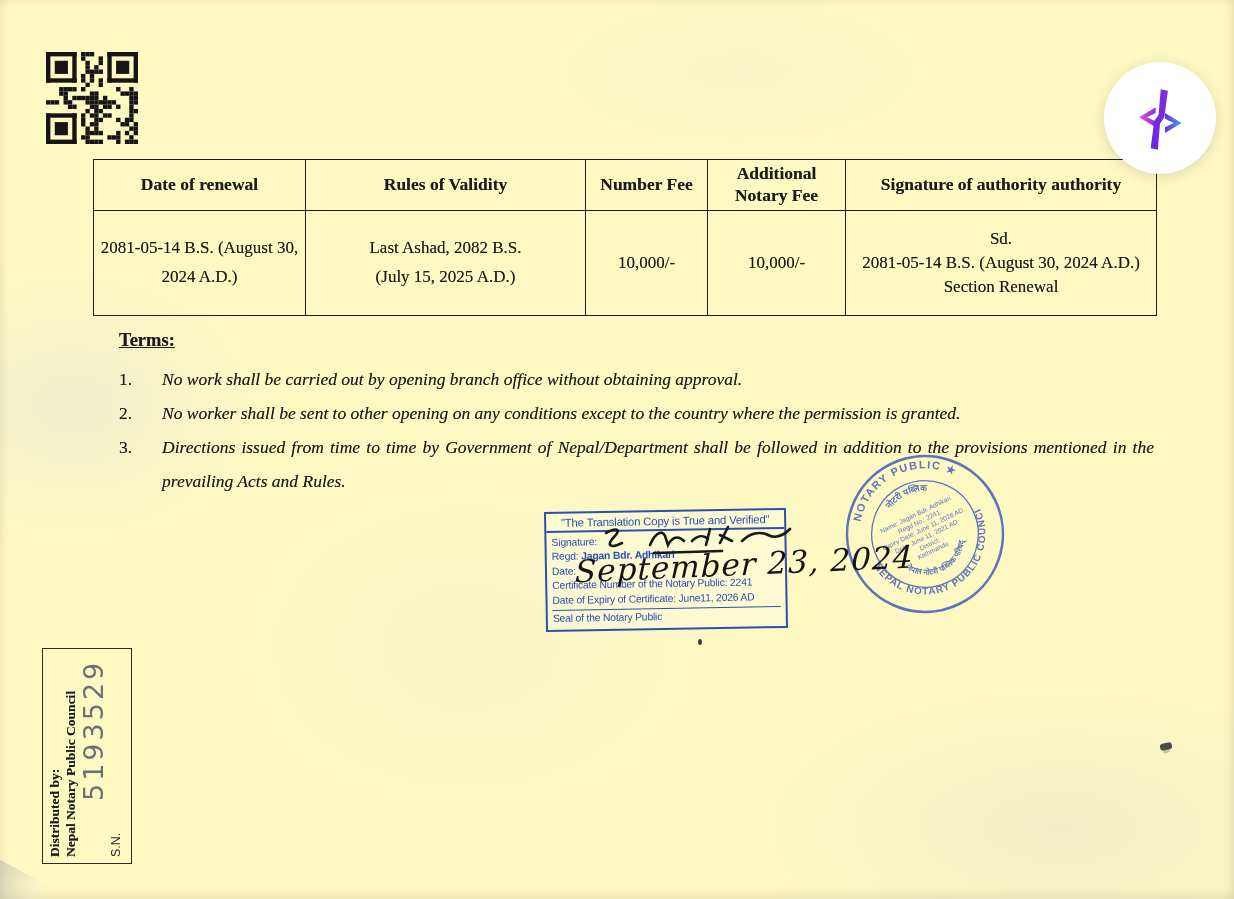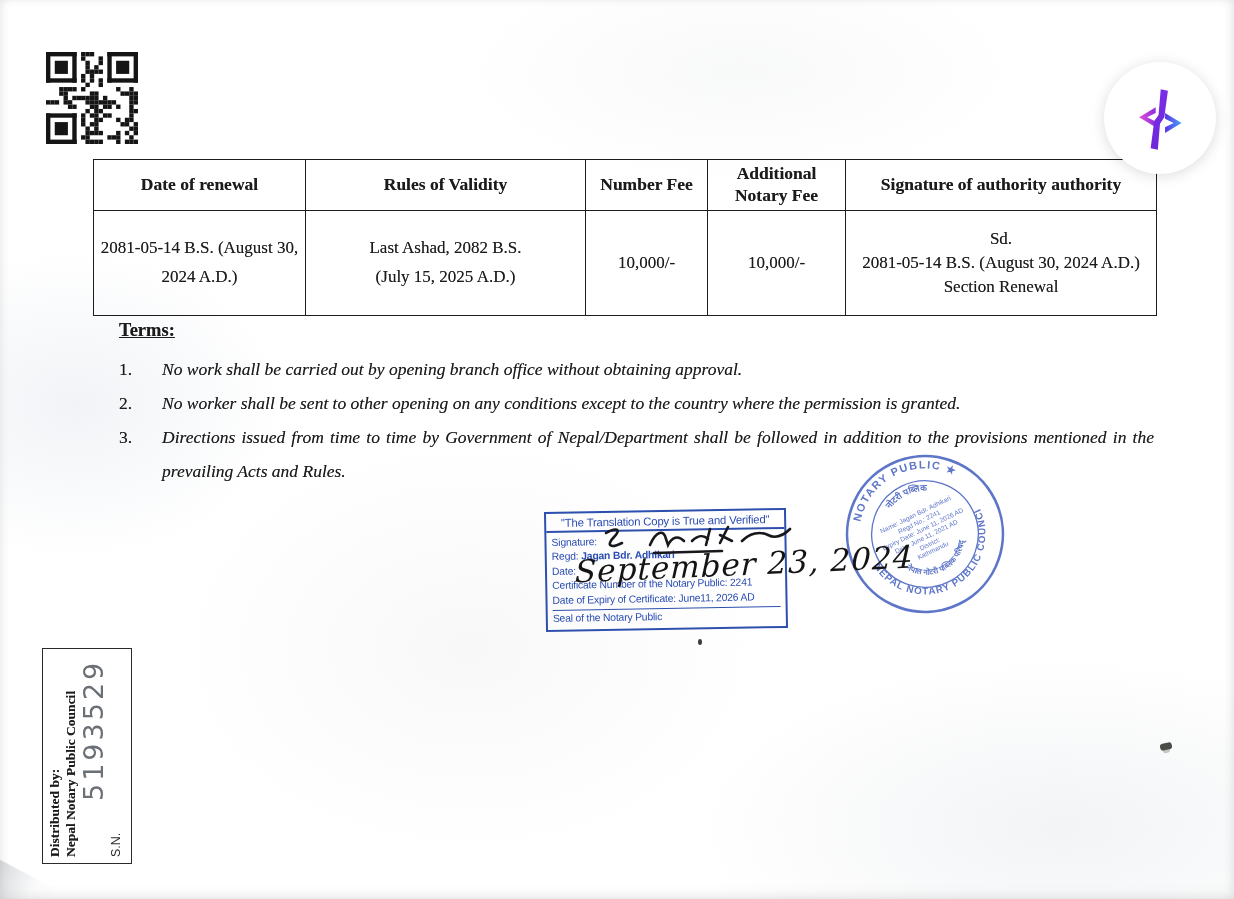--- a/index.html
+++ b/index.html
@@ -1,18 +1,18 @@
 <!DOCTYPE html>
 <html><head>
 <meta charset="utf-8">
 <style>
   html,body{margin:0;padding:0;background:#e9e9e7;}
   .page{
     position:relative; width:1234px; height:899px; margin:0 auto;
-    background:#ffffff; overflow:hidden;
+    background:#fef9c3; overflow:hidden;
     font-family:"Liberation Serif", serif; color:#1b1b1b;
     box-shadow: inset -4px 0 10px rgba(0,0,0,.05), inset 0 -6px 12px rgba(0,0,0,.05), inset 3px 0 8px rgba(0,0,0,.04);
   }
   .page::before{
     content:''; position:absolute; inset:0; pointer-events:none;
     background:
       radial-gradient(ellipse 300px 220px at 6% 45%, rgba(205,214,226,.28), transparent 70%),
       radial-gradient(ellipse 420px 300px at 38% 72%, rgba(212,218,210,.18), transparent 70%),
       radial-gradient(ellipse 520px 240px at 86% 92%, rgba(198,204,212,.22), transparent 70%),
       radial-gradient(ellipse 400px 160px at 60% 8%, rgba(210,214,220,.15), transparent 70%);
@@ -31,21 +31,21 @@
   .rtable{
     position:absolute; left:93px; top:159px; width:1063px; z-index:1;
     border-collapse:collapse; table-layout:fixed;
     font-size:17px; text-shadow:0 0 .4px rgba(0,0,0,.5);
   }
   .rtable td,.rtable th{border:1.7px solid #1c1c1c; text-align:center; vertical-align:middle; padding:2px 4px;}
   .rtable th{font-size:17.5px; font-weight:bold; height:46px; line-height:1.25;}
   .rtable td{height:100px; line-height:1.7;}
   .auth-cell{line-height:1.4 !important;}
   
-  .terms{position:absolute; left:119px; top:320px; width:1035px; font-size:17.5px; text-shadow:0 0 .4px rgba(0,0,0,.5);}
+  .terms{position:absolute; left:119px; top:330px; width:1035px; font-size:17.5px; text-shadow:0 0 .4px rgba(0,0,0,.5);}
   .terms-heading{font-weight:bold; font-size:18.5px; text-decoration:underline; margin-bottom:11px;}
   .term{display:flex; line-height:34px;}
   .t-num{width:43px; flex:none;}
   .t-text{flex:1;font-style:italic;}
   .t-just{text-align:justify;}
   
   .stamp{
     position:absolute; left:545px; top:510px; width:238px; z-index:3;
     border:2px solid #2d4fae; color:#2b4db4;
     font-family:"Liberation Sans", sans-serif;

